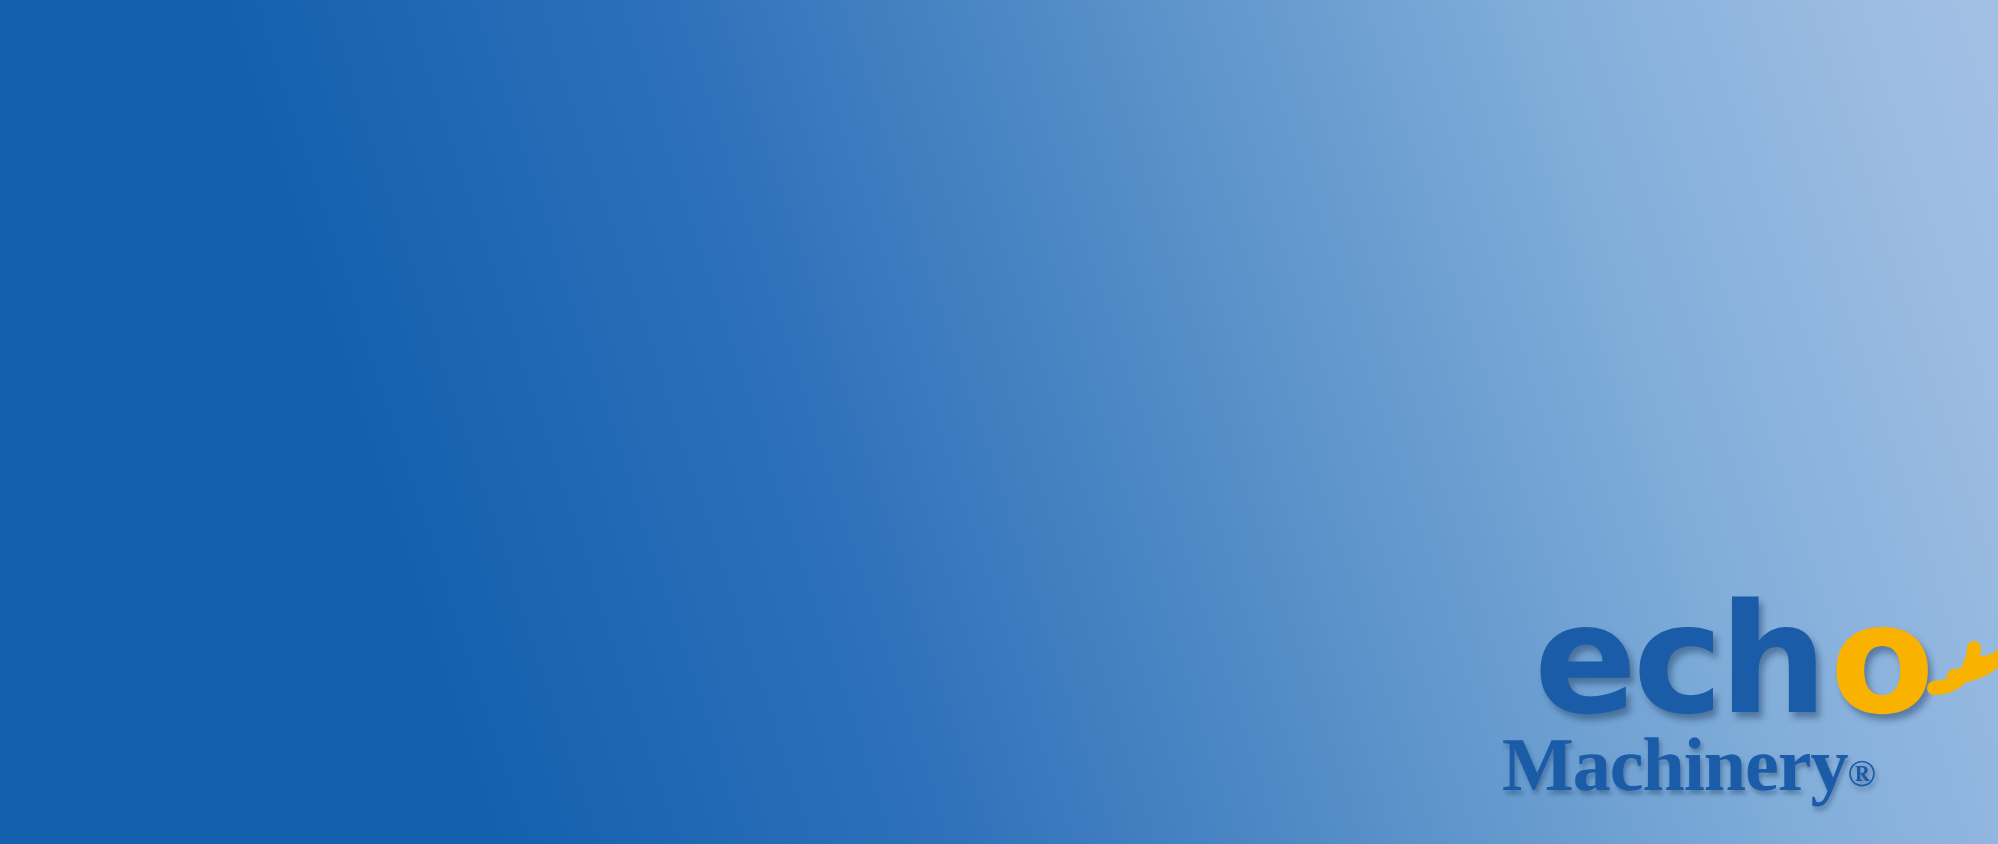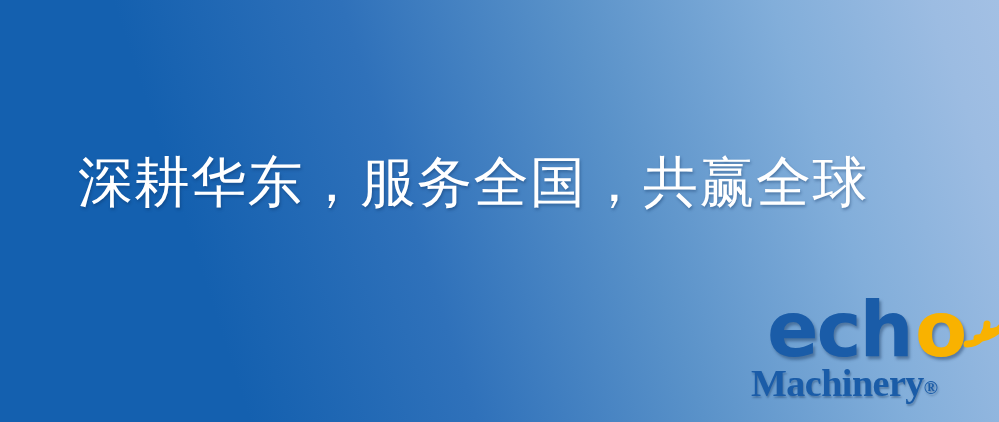--- a/index.html
+++ b/index.html
@@ -122,21 +122,20 @@
     font-size: 19px;
     vertical-align: 2px;
     letter-spacing: 0;
   }
 </style>
 </head>
 <body>
 
 <div id="banner">
 
-  <div id="headline">深耕华东，服务全国，共赢全球</div>
 
 
   <div id="logo">
 
     <div class="logo-wordmark">
 
       <span class="logo-echo-text">ech</span>
 
       <span class="logo-o">o</span>
 

